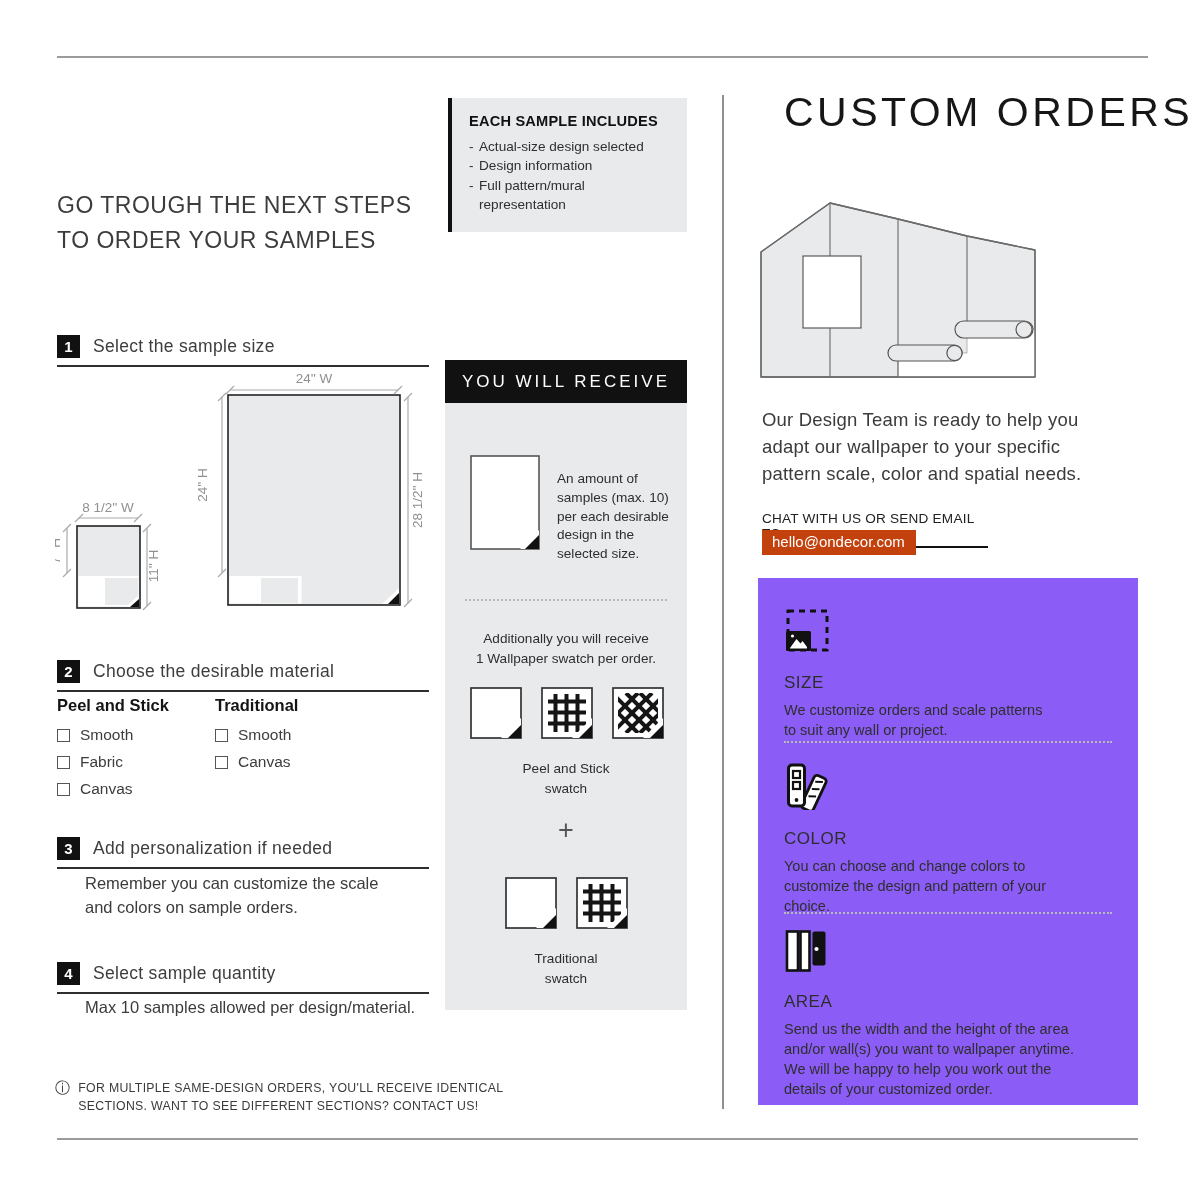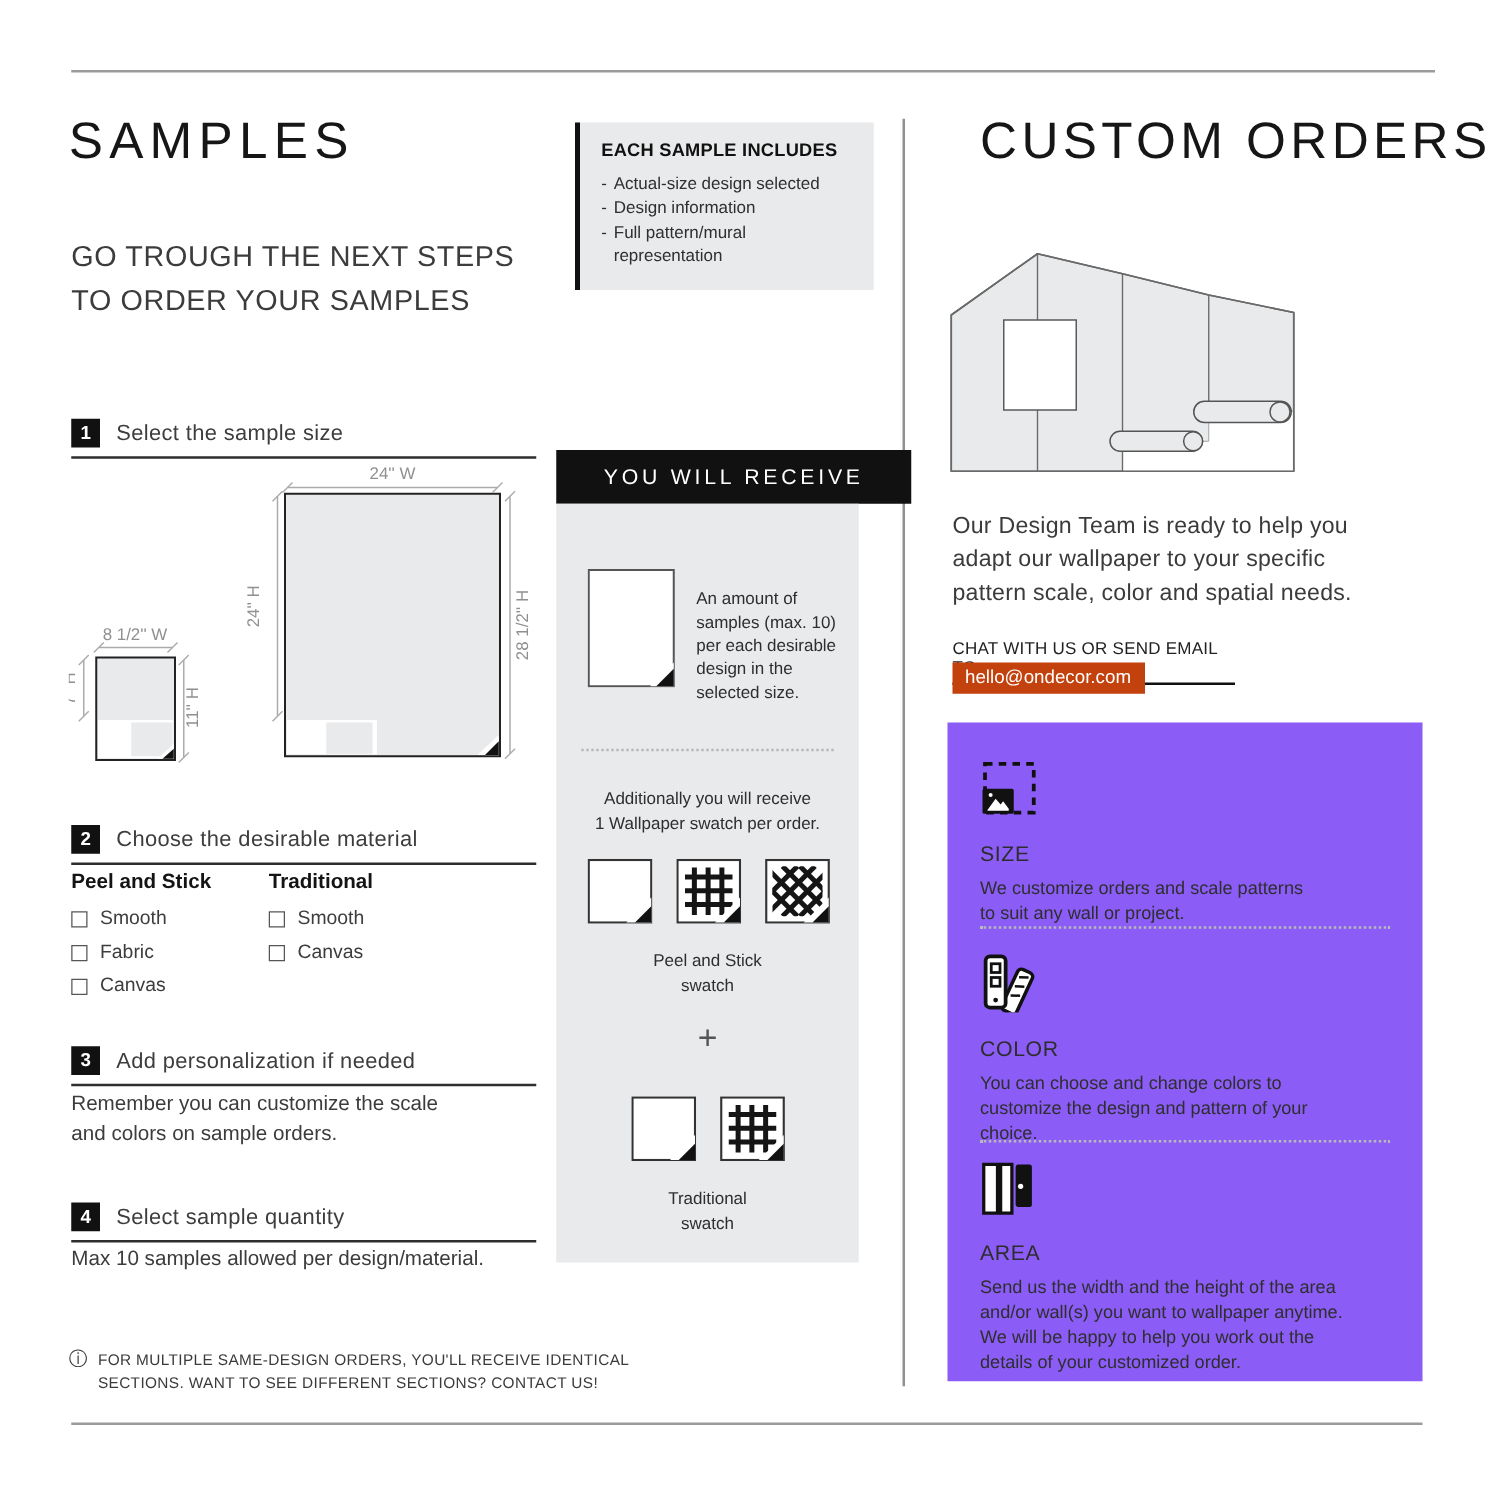--- a/index.html
+++ b/index.html
@@ -25,26 +25,26 @@
   .step{width:372px;border-bottom:2px solid #2e2e2e;padding-bottom:7px;
         display:flex;align-items:center;gap:13px;}
   .step-num{width:23px;height:23px;background:#111;color:#fff;font-size:15px;font-weight:bold;
             display:flex;align-items:center;justify-content:center;flex:none;}
   .step-title{font-size:17.5px;color:#3d3d3d;letter-spacing:.3px;}
 
   .mat-h{font-weight:bold;font-size:16.5px;color:#141414;margin-bottom:11px;}
   .opt{display:flex;align-items:center;gap:10px;font-size:15.5px;color:#3d3d3d;margin-bottom:9px;}
   .cb{width:11px;height:11px;border:1.5px solid #555;flex:none;}
 
-  .note{font-size:16.5px;line-height:1.45;color:#3c3c3c;}
+  .note{font-size:16.5px;line-height:1.45;color:#3c3c3c;margin-left:28px;}
   .footnote{display:flex;gap:8px;font-size:12.3px;line-height:1.5;letter-spacing:.3px;color:#3a3a3a;}
   .footnote .i{font-size:15px;line-height:1.2;flex:none;}
 
   
-  .ywr-header{width:284px;height:43px;background:#111;color:#fff;display:flex;
+  .ywr-header{width:242px;height:43px;background:#111;color:#fff;display:flex;
               align-items:center;justify-content:center;font-size:17px;letter-spacing:3px;}
   .mid-panel{width:242px;height:607px;background:#e9eaeb;}
   .mid-text{font-size:13.6px;line-height:1.38;color:#2e2e2e;}
   .center{text-align:center;}
   .dotted{border-top:2px dotted #b9b9b9;height:0;}
   .sw-row{display:flex;gap:19px;}
   .plus{font-size:27px;color:#555;}
 
   
   .para{font-size:18.5px;line-height:1.47;letter-spacing:.2px;color:#3b3b3b;}
@@ -61,25 +61,24 @@
 </style>
 </head>
 <body>
 
 <div class="page">
 
   <div class="abs rule" style="left:57px;top:56px;width:1091px;height:2px;"></div>
   <div class="abs rule" style="left:57px;top:1138px;width:1081px;height:2px;"></div>
   <div class="abs" style="left:722px;top:95px;width:2px;height:1014px;background:#909090;"></div>
 
-  <div class="abs big-title" style="left:55px;top:90px;">SAMPLES</div>
   <div class="abs intro pre" style="left:57px;top:188px;">GO TROUGH THE NEXT STEPS
 TO ORDER YOUR SAMPLES</div>
 
-  <div class="abs includes-box" style="left:448px;top:98px;margin-left:12px;">
+  <div class="abs includes-box" style="left:448px;top:98px;">
     <h3>EACH SAMPLE INCLUDES</h3>
     <div class="inc-item">
       <span class="dash">-</span>
         <span>Actual-size design selected</span>
       </div>
     <div class="inc-item">
       <span class="dash">-</span>
         <span>Design information</span>
       </div>
     <div class="inc-item">

